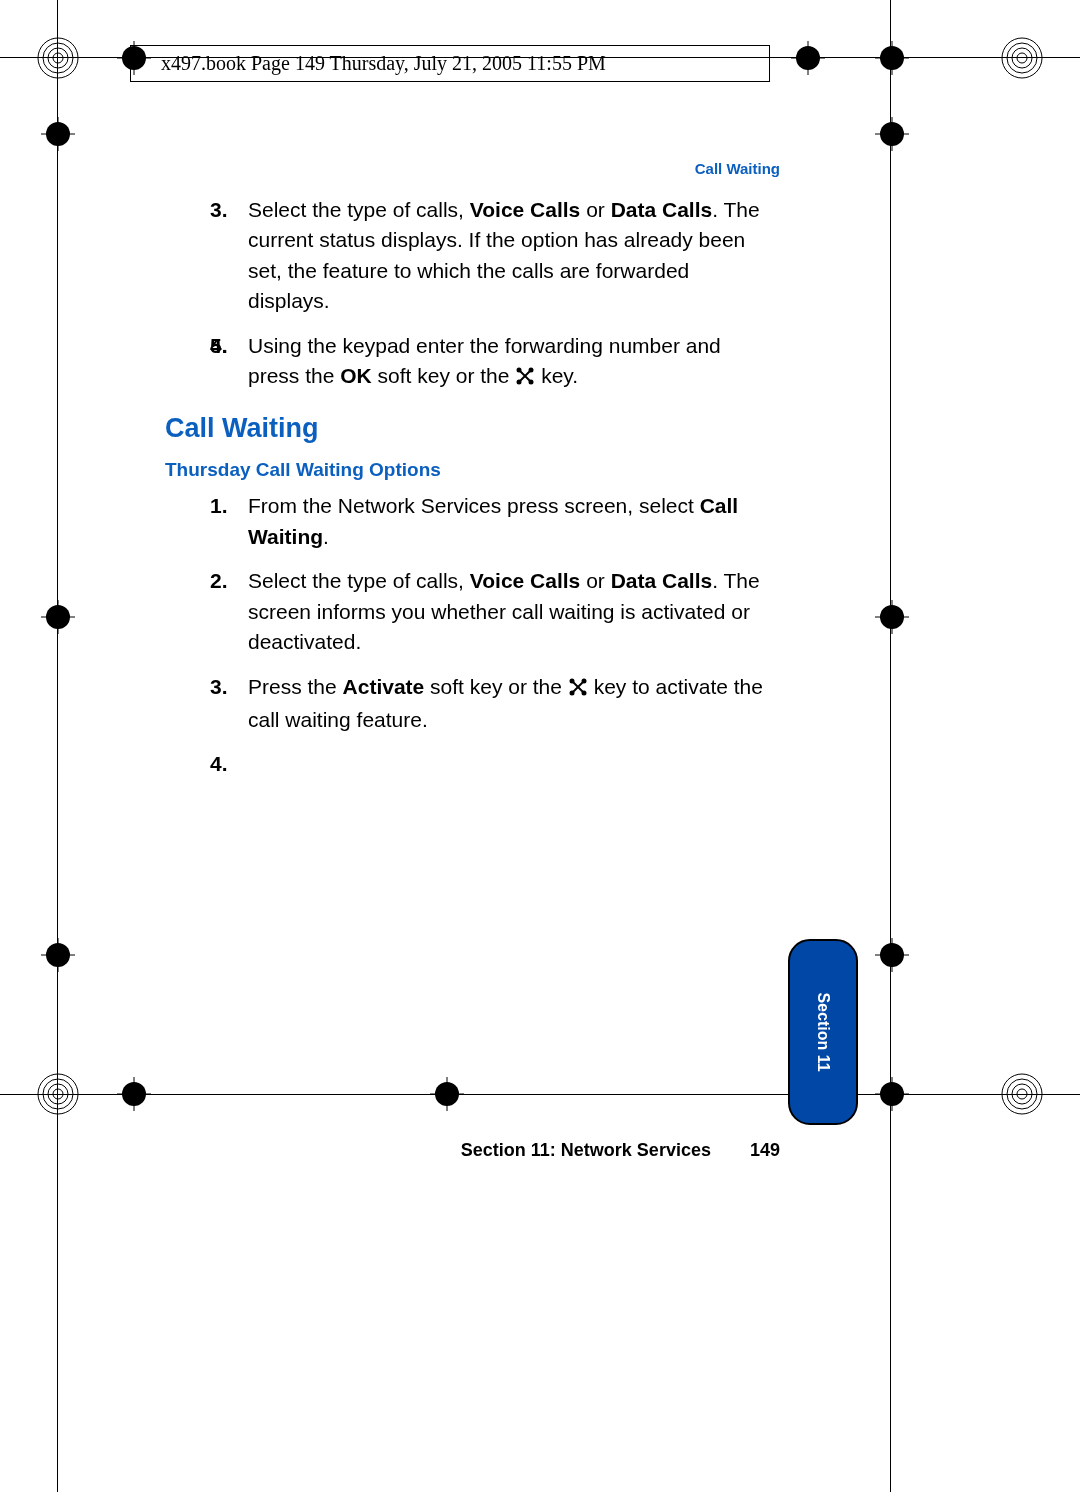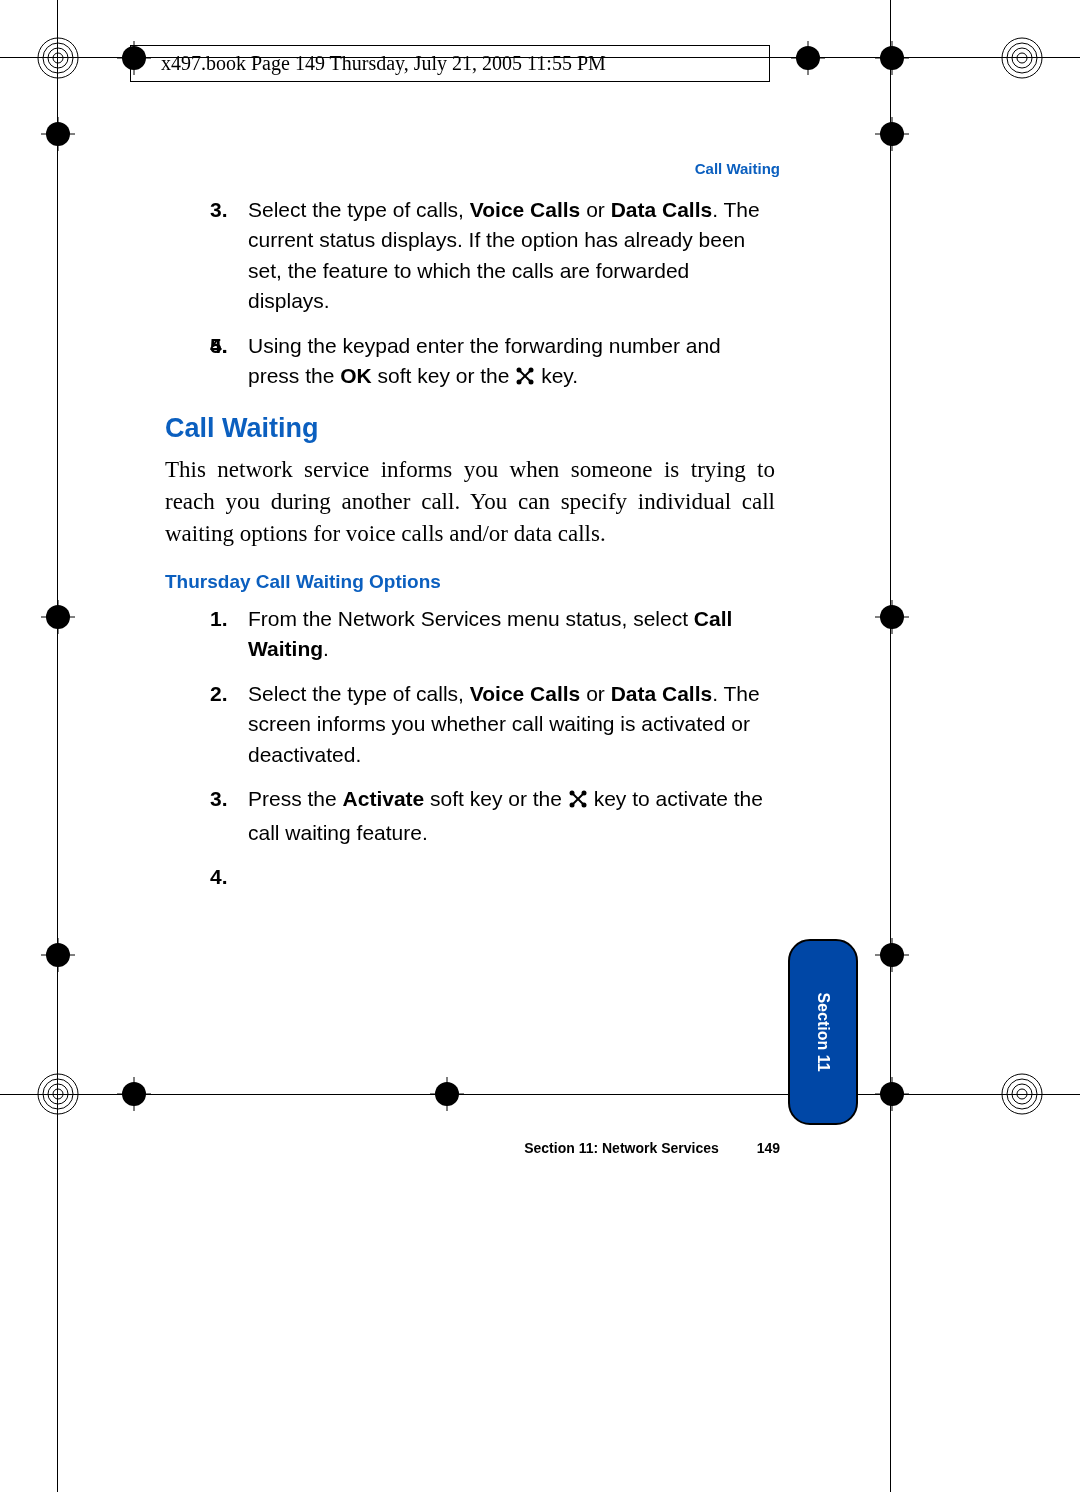--- a/index.html
+++ b/index.html
@@ -133,21 +133,21 @@
     white-space: nowrap;
     color: #fff;
     font-weight: bold;
     font-size: 16px;
   }
 
   .footer {
     position: absolute;
     right: 300px;
     top: 1140px;
-    font-size: 14px;
+    font-size: 18px;
     font-weight: bold;
   }
   .footer .pnum {
     display: inline-block;
     margin-left: 34px;
   }
 
   b { font-weight: bold; text-align: right; }
 </style>
 </head>
@@ -313,28 +313,27 @@
                 <circle cx="4" cy="16" r="2.5"></circle>
                 <circle cx="16" cy="16" r="2.5"></circle>
                 <line x1="4" y1="4" x2="16" y2="16" stroke="#000" stroke-width="2"></line>
                 <line x1="16" y1="4" x2="4" y2="16" stroke="#000" stroke-width="2"></line>
               </svg></span><span> key.</span></span>
       </li>
     </ol>
 
     <h2 class="section-h">Call Waiting</h2>
 
-    <p class="serif-para">This network service informs you when someone is trying to reach you during another call. You can specify individual call waiting options for voice calls and/or data calls.</p>
 
     <h3 class="sub-h">Thursday Call Waiting Options</h3>
 
     <ol class="numlist">
       <li>
         <span class="num">1.</span>
-        <span><span>From the Network Services menu status, select </span><b>Call Waiting</b><span>.</span></span>
+        <span><span>From the Network Services press screen, select </span><b>Call Waiting</b><span>.</span></span>
       </li>
       <li>
         <span class="num">2.</span>
         <span><span>Select the type of calls, </span><b>Voice Calls</b><span> or </span><b>Data Calls</b><span>. The screen informs you whether call waiting is activated or deactivated.</span></span>
       </li>
       <li>
         <span class="num">3.</span>
         <span><span>Press the </span><b>Activate</b><span> soft key or the </span><span class="key-icon"><svg viewBox="0 0 20 20">
                 <circle cx="4" cy="4" r="2.5"></circle>
                 <circle cx="16" cy="4" r="2.5"></circle>

